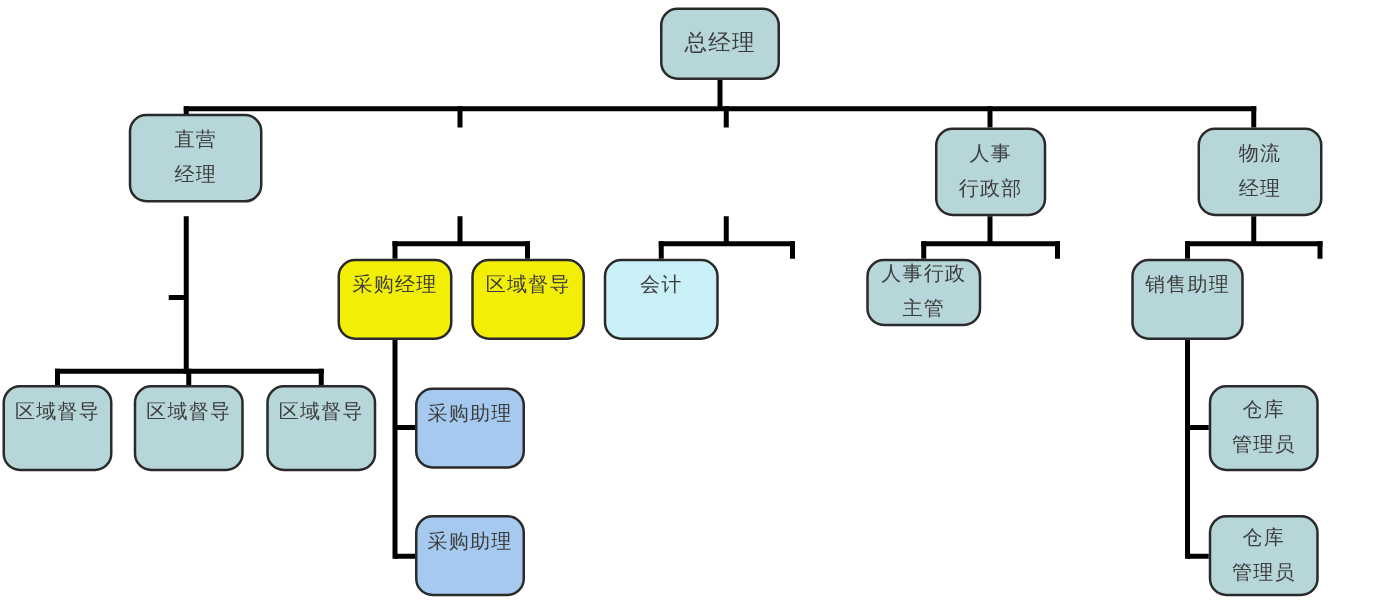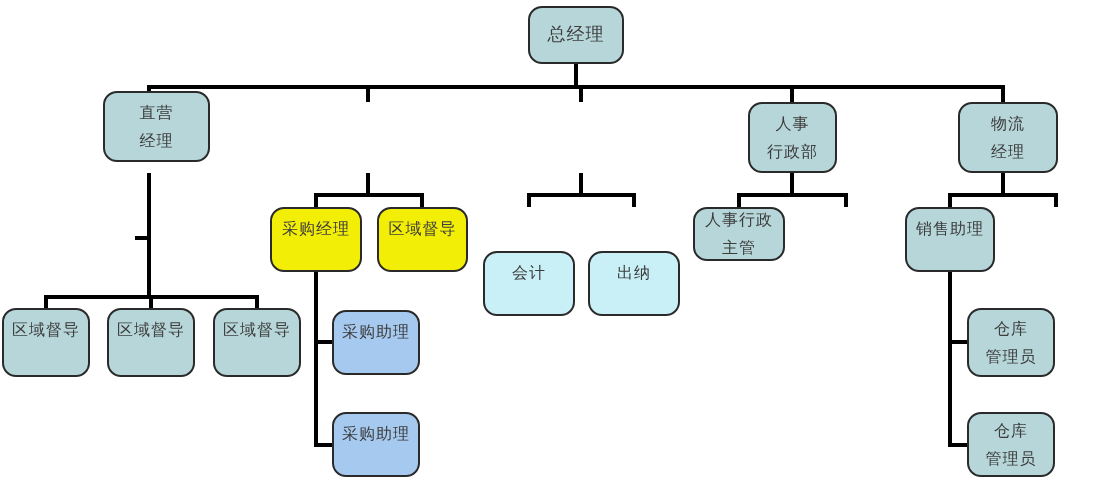--- a/index.html
+++ b/index.html
@@ -34,21 +34,21 @@
     white-space:pre-line;
     display:flex;
     justify-content:center;
     align-items:flex-start;
     padding-top:6px;
     letter-spacing:1px;
   }
   .node.v-center{align-items:center;padding-top:0;}
   .node.c-green{background:var(--node-green);}
   .node.c-yellow{background:var(--node-yellow);}
-  .node.c-cyan{background:var(--node-cyan);margin-top:44px;}
+  .node.c-cyan{background:var(--node-cyan);}
   .node.c-blue{background:var(--node-blue);}
   .node.big{font-size:18px;}
   .line{
     position:absolute;
     background:var(--connector);
   }
 </style>
 </head>
 <body>
 
@@ -108,21 +108,20 @@
   <div class="node v-center" style="left:958px;top:102px;width:100px;height:71px">物流
 经理</div>
 
 
   <div class="node c-yellow" style="left:270px;top:207px;width:92px;height:65px">采购经理</div>
 
   <div class="node c-yellow" style="left:377px;top:207px;width:91px;height:65px">区域督导</div>
 
   <div class="node c-cyan" style="left:483px;top:207px;width:92px;height:65px">会计</div>
 
-  <div class="node c-cyan" style="left:588px;top:207px;width:92px;height:65px">出纳</div>
 
   <div class="node v-center" style="left:693px;top:207px;width:92px;height:54px">人事行政
 主管</div>
 
 
   <div class="node" style="left:905px;top:207px;width:90px;height:65px">销售助理</div>
 
 
   <div class="node" style="left:2px;top:308px;width:88px;height:69px">区域督导</div>
 

